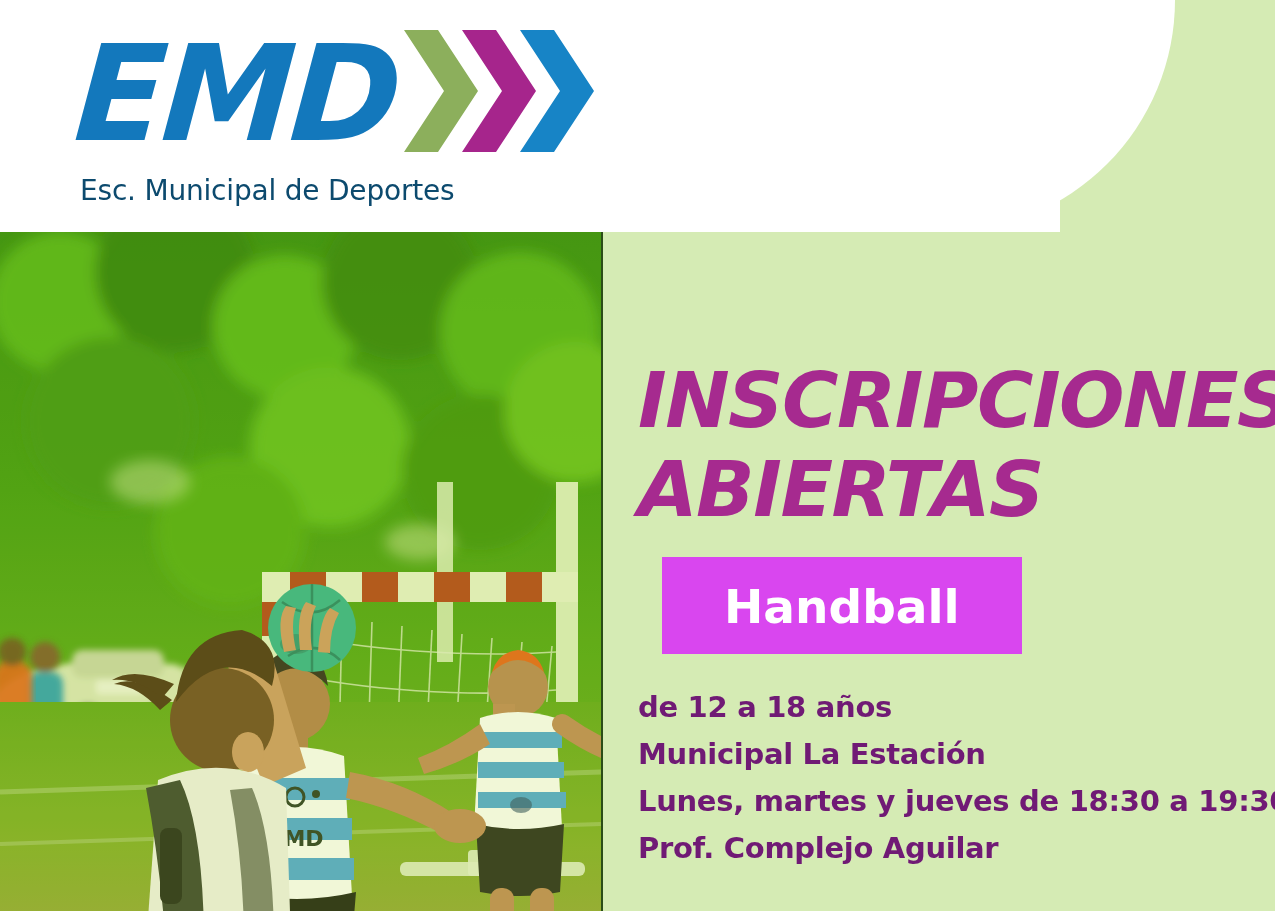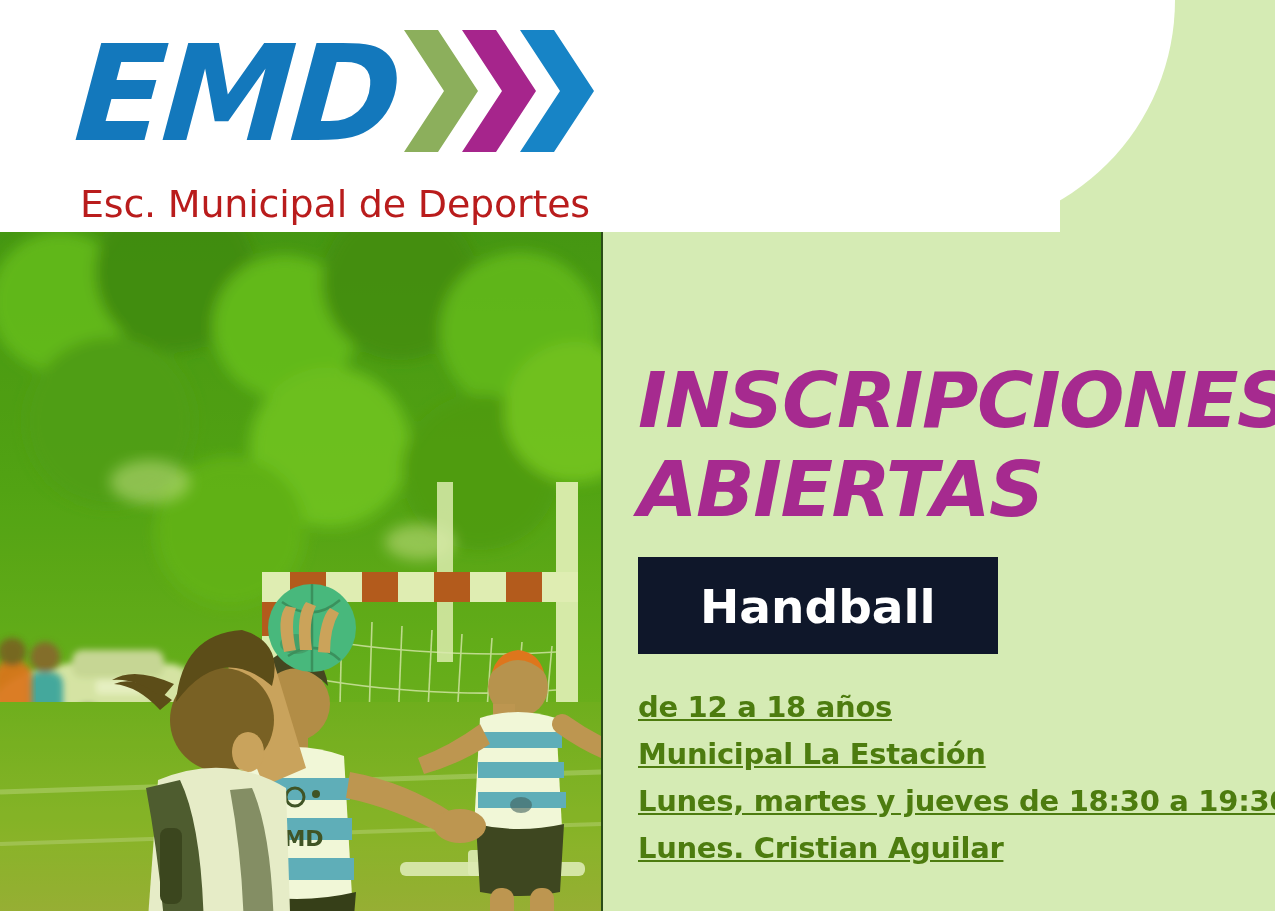--- a/index.html
+++ b/index.html
@@ -70,25 +70,25 @@
     margin-top: -6px;
   }
   .chev {
     width: 74px;
     height: 122px;
     margin-left: -16px;
   }
   .chev:first-child { margin-left: 0; }
   .logo-tagline {
     font-family: "DejaVu Sans", sans-serif;
-    font-size: 38px;
+    font-size: 28px;
     font-weight: normal;
-    color: #b91c1c;
+    color: #0c4a6e;
     letter-spacing: -0.2px;
-    margin-top: 20px;
+    margin-top: 12px;
     margin-left: 4px;
   }
 
   
   .photo {
     position: absolute;
     left: 0;
     top: 232px;
     width: 601px;
     height: 679px;
@@ -113,42 +113,42 @@
     font-style: italic;
     font-size: 77px;
     line-height: 1.16;
     color: #A62A8F;
     letter-spacing: -1.5px;
     margin: 0;
     white-space: pre-line;
   }
   .badge {
     display: inline-block;
-    background: #0f172a;
+    background: #d946ef;
     color: #ffffff;
     font-family: "DejaVu Sans", sans-serif;
     font-weight: bold;
     font-size: 47px;
     line-height: 1;
     padding: 26px 62px 24px 62px;
     margin-top: 22px;
     letter-spacing: 0px;
+    margin-left: 24px;
   }
   .details {
     margin-top: 30px;
   }
   .detail-line {
     font-family: "DejaVu Sans", sans-serif;
     font-weight: bold;
     font-size: 29px;
     line-height: 1.63;
-    color: #4d7c0f;
+    color: #701a75;
     letter-spacing: -0.3px;
     white-space: nowrap;
-    text-decoration: underline;
   }
 </style>
 </head>
 <body>
 
 <div class="poster">
 
   <div class="header-fill-top"></div>
   <div class="header-band"></div>
 
@@ -386,17 +386,17 @@
   <div class="content">
     <h1 class="headline">INSCRIPCIONES
 ABIERTAS</h1>
 
     <div class="badge">Handball</div>
 
     <div class="details">
       <div class="detail-line">de 12 a 18 años</div>
       <div class="detail-line">Municipal La Estación</div>
       <div class="detail-line">Lunes, martes y jueves de 18:30 a 19:30 hs</div>
-      <div class="detail-line">Lunes. Cristian Aguilar</div>
+      <div class="detail-line">Prof. Complejo Aguilar</div>
     </div>
   </div>
 
 </div>
 
 </body></html>

